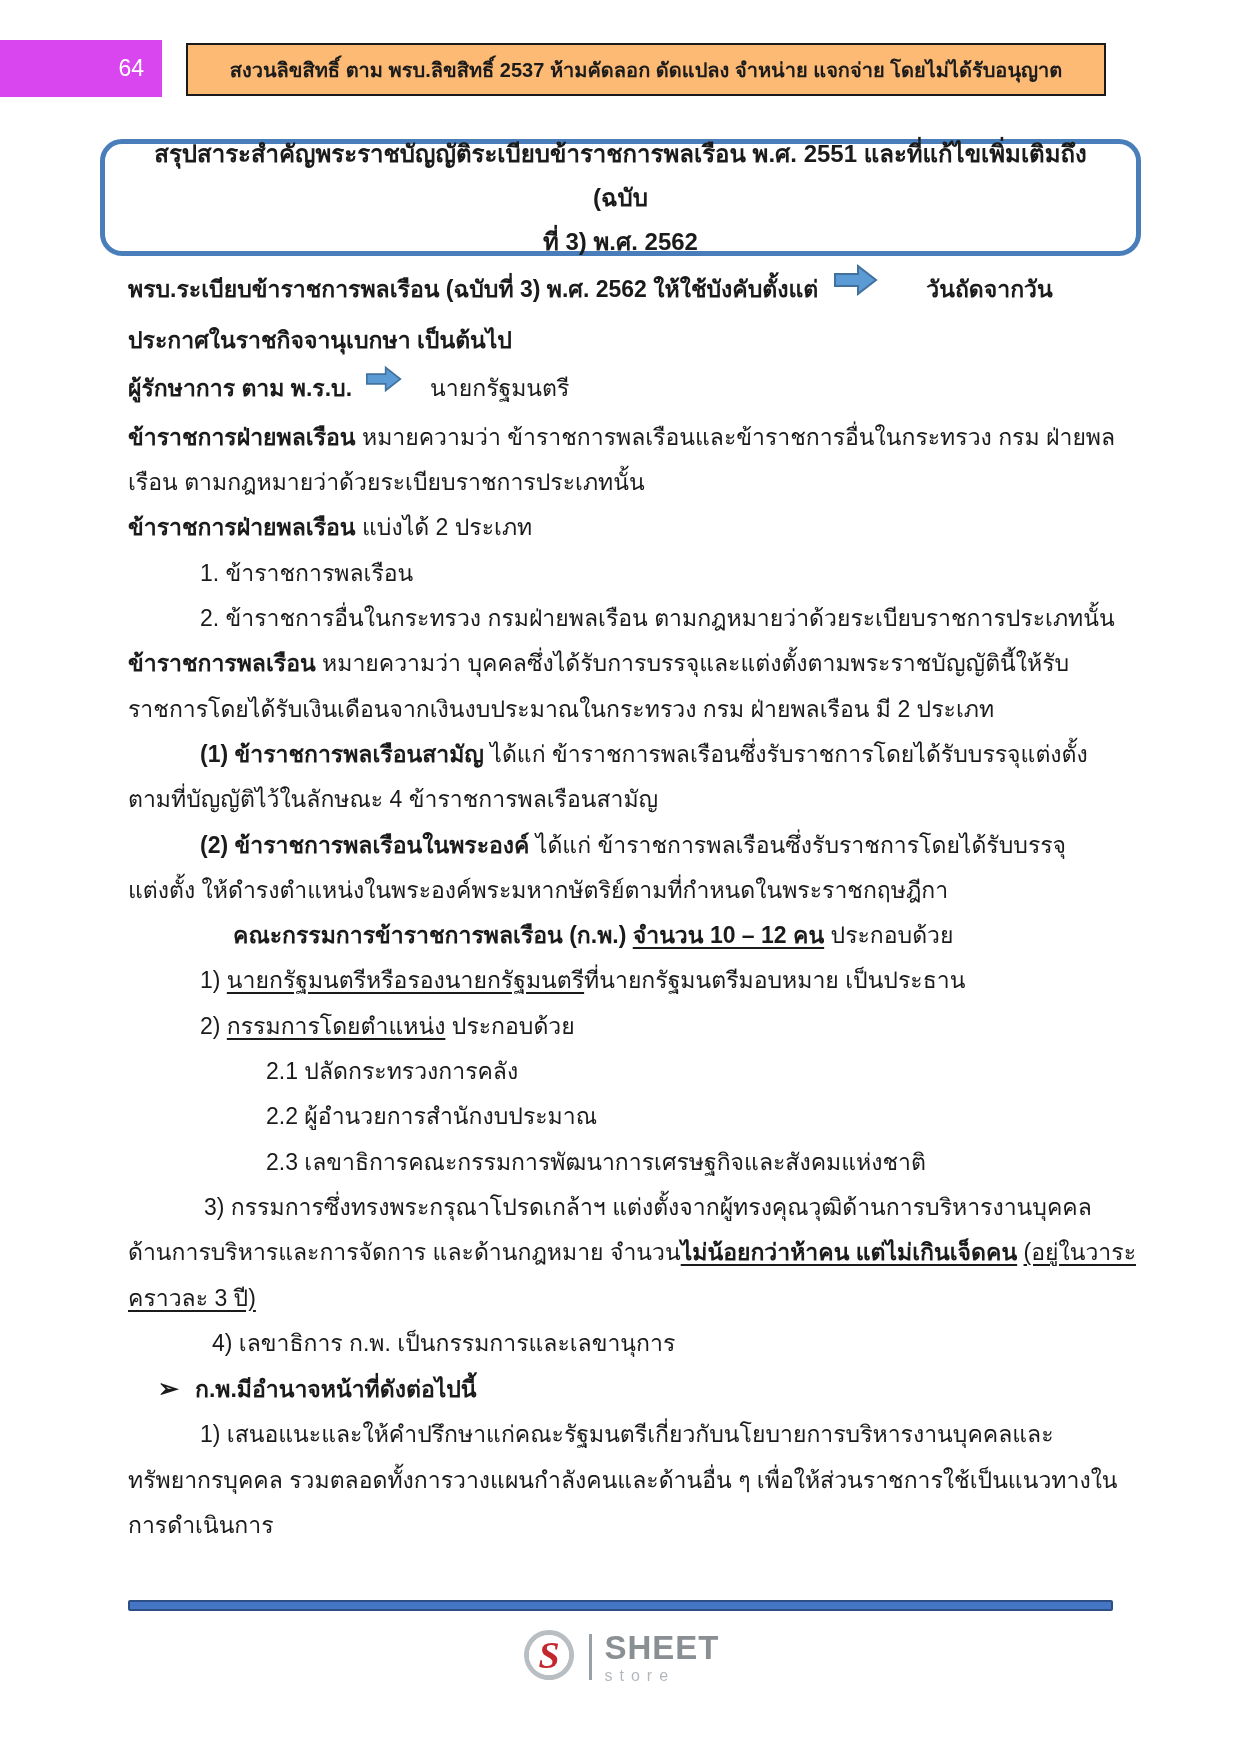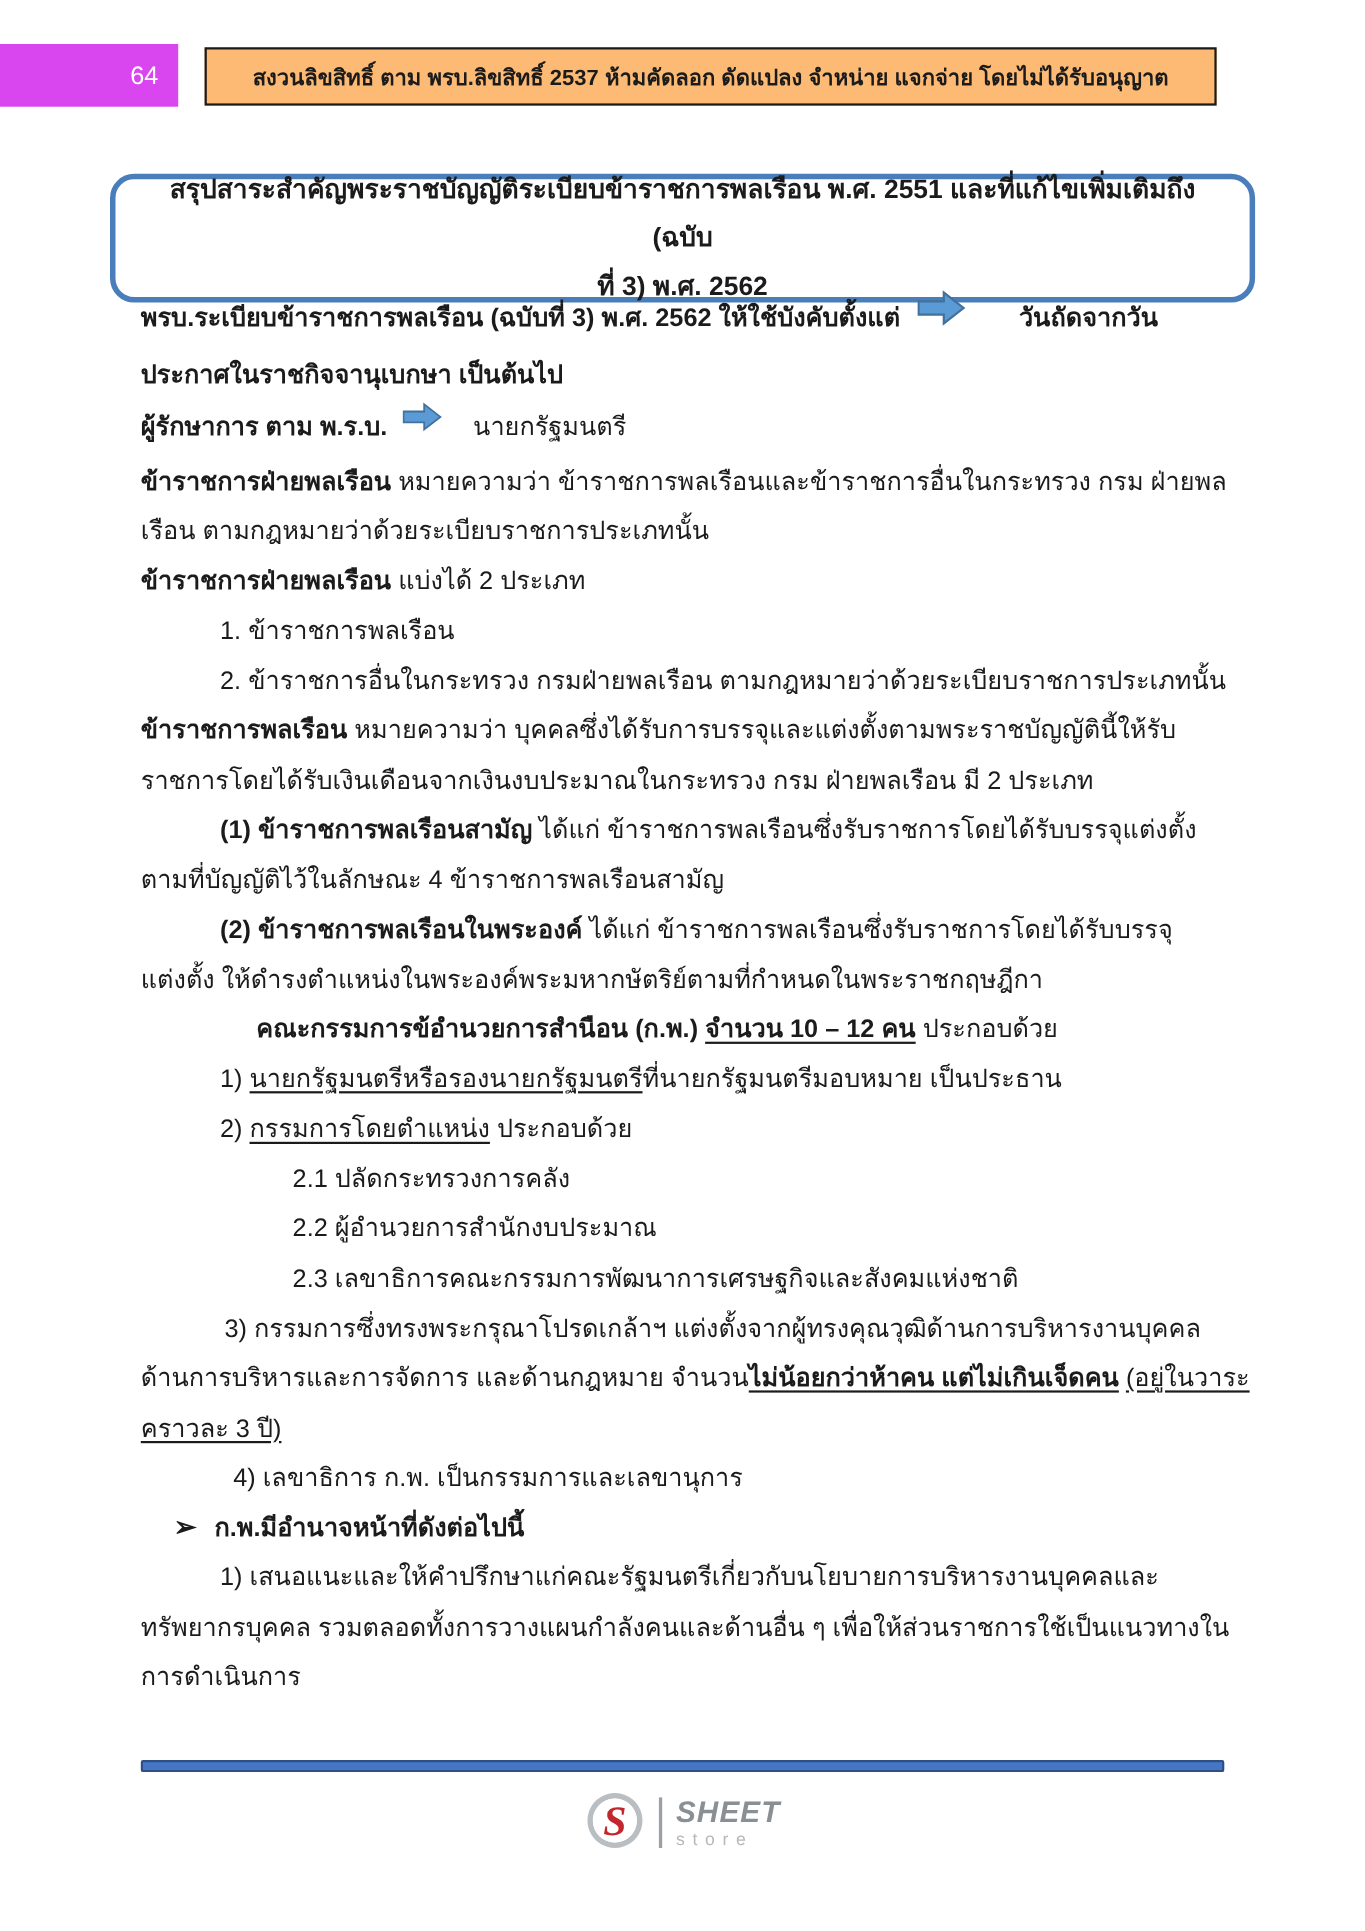--- a/index.html
+++ b/index.html
@@ -12,21 +12,21 @@
     background:#d946ef; color:#fff; display:flex; align-items:center; justify-content:flex-end;
     padding-right:18px; font-size:23px; }
   .copy-box { position:absolute; left:186px; top:43px; width:920px; height:53px;
     border:2px solid #1a1a1a; background:#fdba74; display:flex; align-items:center; justify-content:center;
     font-size:20px; font-weight:bold; }
 
   
   .title-box { position:absolute; left:100px; top:139px; width:1041px; height:117px;
     border:5px solid #4a7ebb; border-radius:22px; background:#fff;
     display:flex; flex-direction:column; align-items:center; justify-content:center;
-    font-size:24px; font-weight:bold; line-height:44px; text-align:center; padding:0 30px;margin-top:19px; }
+    font-size:24px; font-weight:bold; line-height:44px; text-align:center; padding:0 30px; }
 
   
   .content { position:absolute; left:128px; top:263px; width:990px; font-size:23px; }
   .ln { line-height:45.3px; white-space:nowrap; }
   .b  { font-weight:bold; }
   .u  { text-decoration:underline; text-underline-offset:4px; }
   .bu { font-weight:bold; text-decoration:underline; text-underline-offset:4px; }
   .ind1  { padding-left:72px; }
   .ind15 { padding-left:105px; }
   .ind2  { padding-left:138px; }
@@ -38,21 +38,21 @@
   .arrow-sm { margin:0 28px 6px 14px; }
   .bullet { font-size:25px; font-weight:bold; margin-right:16px; }
 
   
   .footer-bar { position:absolute; left:128px; top:1600px; width:985px; height:11px;
     background:#4576c4; border:2px solid #2e4f86; border-radius:2px; }
   .brand { position:absolute; left:0; top:1622px; width:1241px; height:70px;
     display:flex; align-items:center; justify-content:center; gap:12px; }
   .brand-divider { width:3px; height:46px; background:#9aa0a6; }
   .brand-text { display:flex; flex-direction:column; line-height:1; }
-  .brand-name { font-size:27px; font-weight:bold; color:#8a8f94; letter-spacing:1px;font-style:italic; }
+  .brand-name { font-size:33px; font-weight:bold; color:#8a8f94; letter-spacing:1px; }
   .brand-sub { font-size:16px; color:#b4b8bc; letter-spacing:7px; margin-top:4px; }
   .logo-s { font-style:italic; }
 </style>
 </head>
 <body>
 
 <div class="page">
 
   <div class="pageno-box">
     <span>64</span>
@@ -108,21 +108,21 @@
     <div class="ln">
       <span>ตามที่บัญญัติไว้ในลักษณะ 4 ข้าราชการพลเรือนสามัญ</span>
     </div>
     <div class="ln ind1">
       <span class="b">(2) ข้าราชการพลเรือนในพระองค์</span><span> ได้แก่ ข้าราชการพลเรือนซึ่งรับราชการโดยได้รับบรรจุ</span>
     </div>
     <div class="ln">
       <span>แต่งตั้ง ให้ดำรงตำแหน่งในพระองค์พระมหากษัตริย์ตามที่กำหนดในพระราชกฤษฎีกา</span>
     </div>
     <div class="ln ind15">
-      <span class="b">คณะกรรมการข้อำนวยการสำนือน (ก.พ.) </span><span class="bu">จำนวน 10 – 12 คน</span><span> ประกอบด้วย</span>
+      <span class="b">คณะกรรมการข้าราชการพลเรือน (ก.พ.) </span><span class="bu">จำนวน 10 – 12 คน</span><span> ประกอบด้วย</span>
     </div>
     <div class="ln ind1">
       <span>1) </span><span class="u">นายกรัฐมนตรีหรือรองนายกรัฐมนตรี</span><span>ที่นายกรัฐมนตรีมอบหมาย เป็นประธาน</span>
     </div>
     <div class="ln ind1">
       <span>2) </span><span class="u">กรรมการโดยตำแหน่ง</span><span> ประกอบด้วย</span>
     </div>
     <div class="ln ind2">
       <span>2.1 ปลัดกระทรวงการคลัง</span>
     </div>

